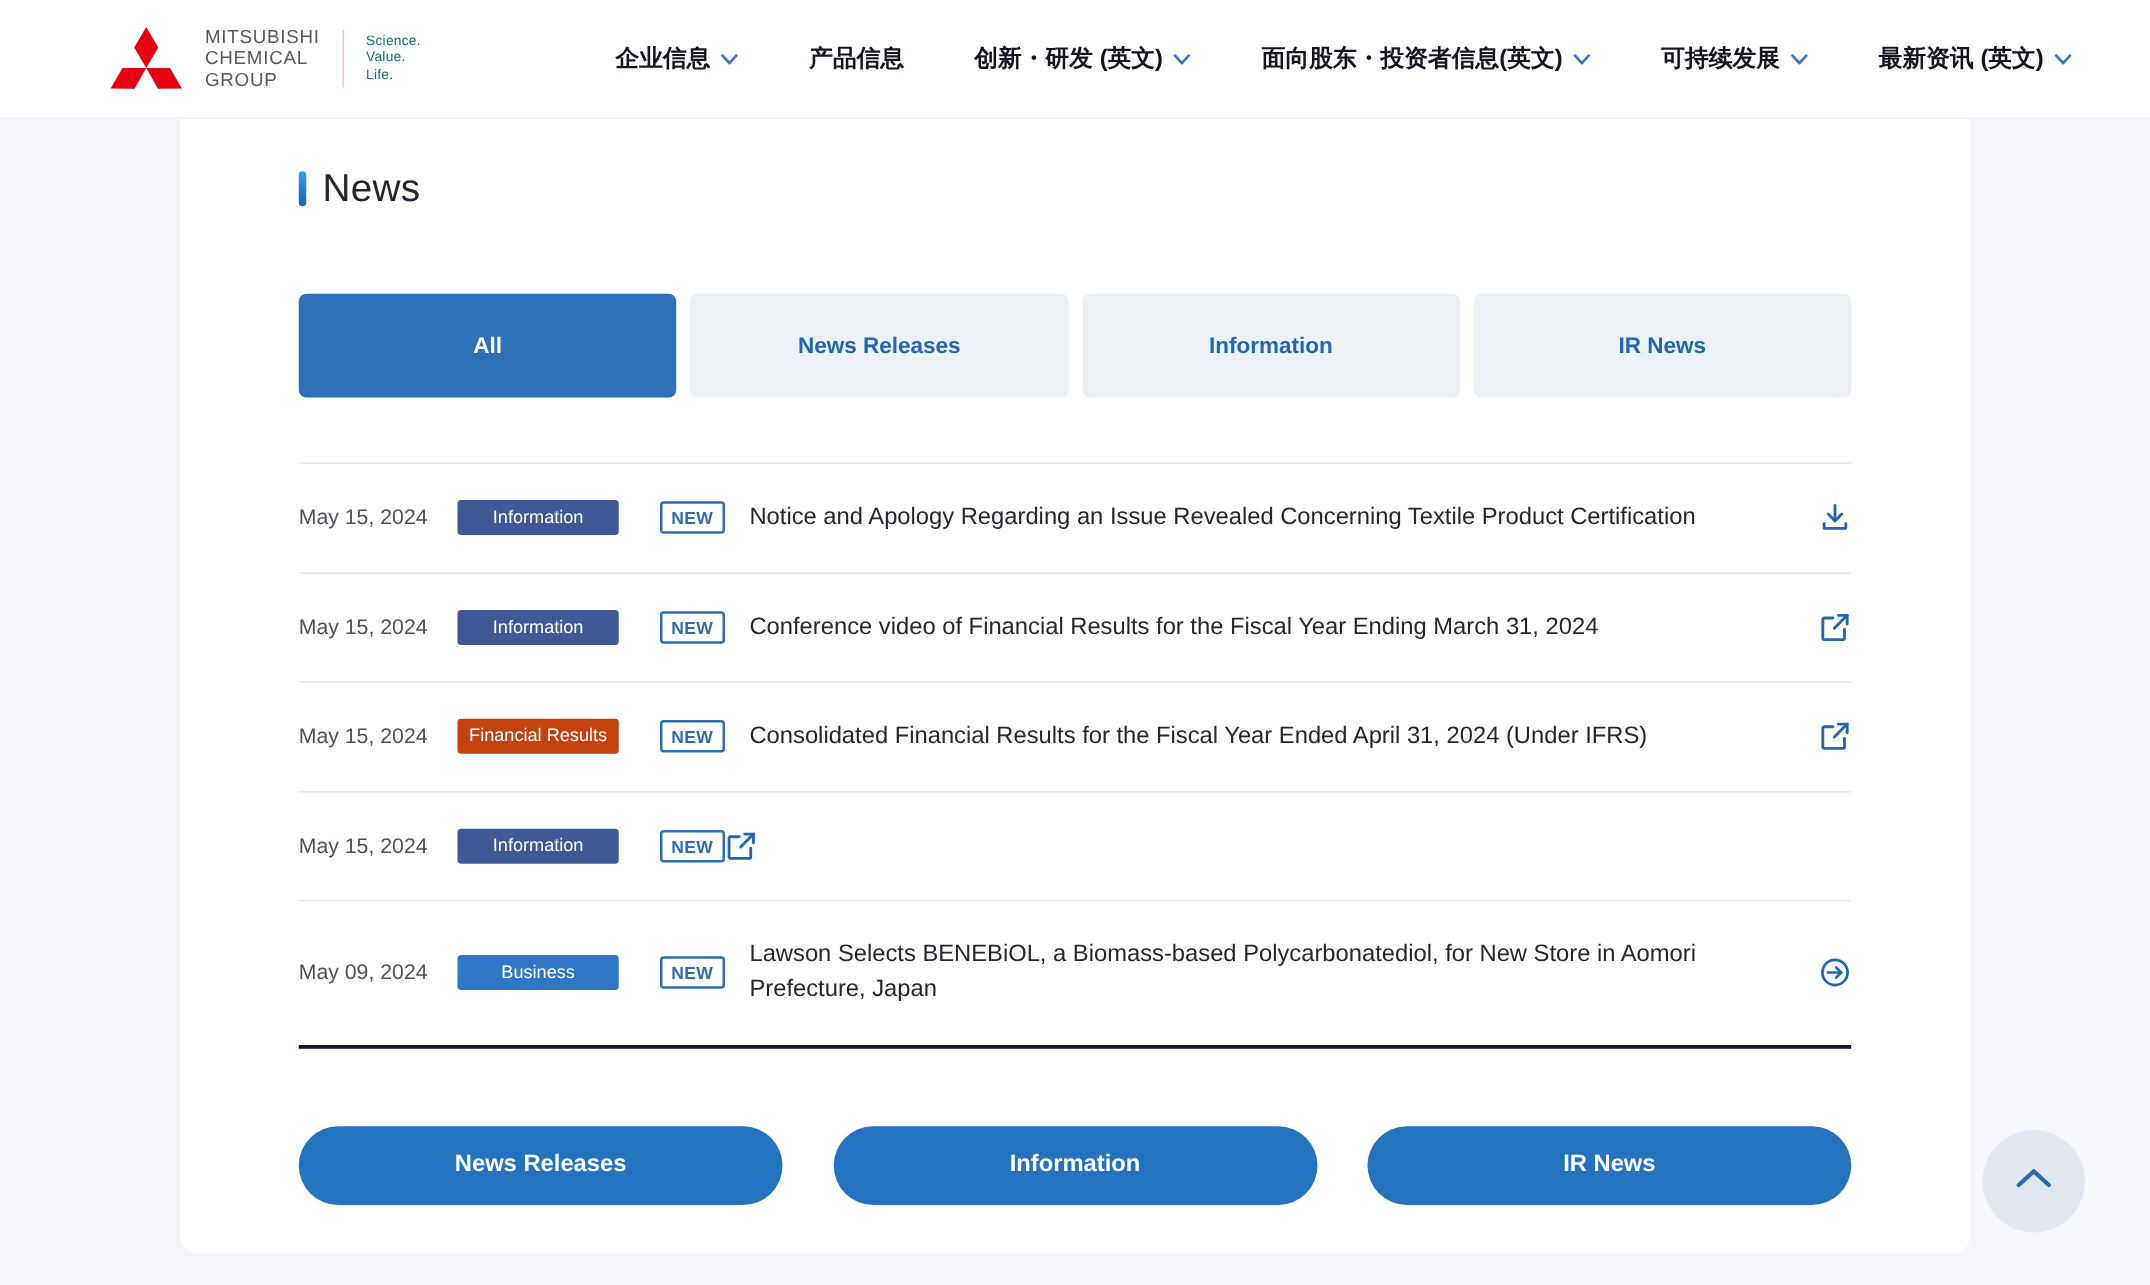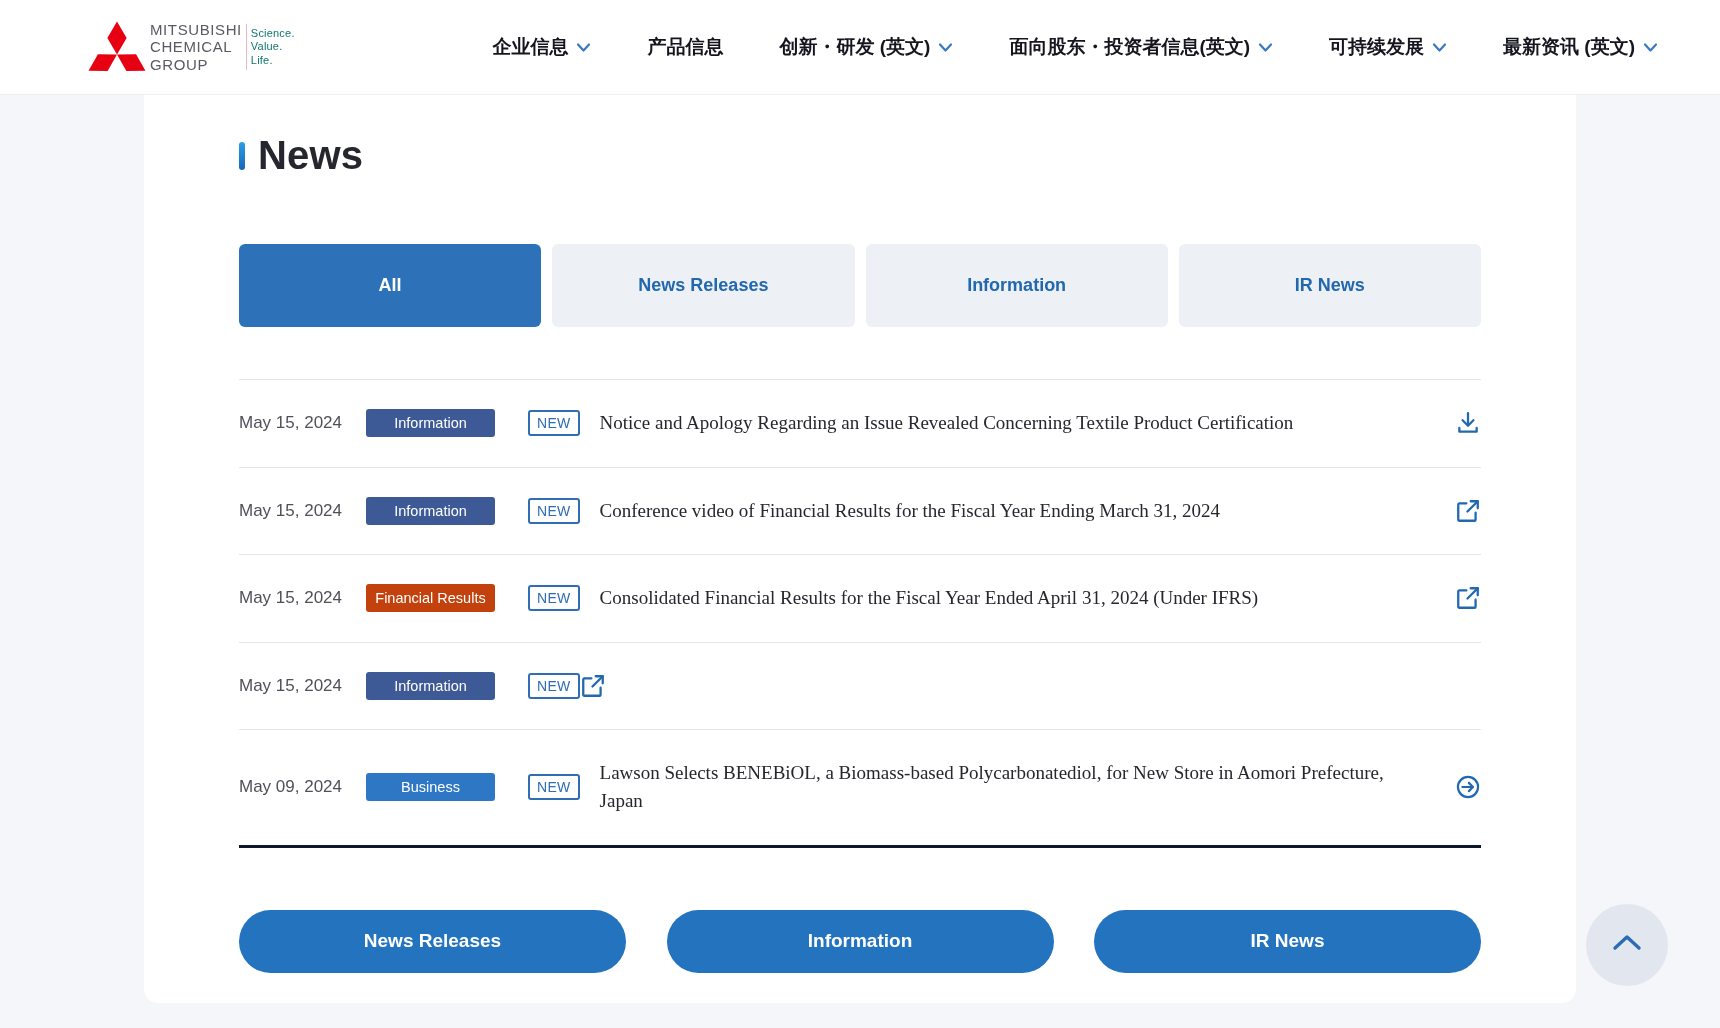--- a/index.html
+++ b/index.html
@@ -12,40 +12,40 @@
   }
 
   
   .header {
     position:absolute; top:0; left:0; width:1720px; height:95px;
     background:#ffffff; z-index:3;
     display:flex; align-items:center; justify-content:space-between;
     padding:0 62px 0 88px;
     border-bottom:1px solid #eef0f4;
   }
-  .logo { display:flex; align-items:center; gap:4px; }
+  .logo { display:flex; align-items:center; gap:18px; }
   .logo-mark svg { width:58px; height:51px; display:block; }
   .brand-text { color:#595962; font-size:15px; line-height:1.16; letter-spacing:0.6px; }
   .logo-divider { width:1px; height:46px; background:#e7b8bc; }
   .tagline-text { color:#0f766e; font-size:11px; line-height:1.22; font-weight:normal; letter-spacing:0.2px; }
 
   .nav { display:flex; align-items:center; gap:56px; }
   .nav-item { display:flex; align-items:center; gap:8px; font-size:19px; font-weight:bold; color:#15151f; cursor:pointer; white-space:nowrap; }
   .nav-item svg { display:block; }
 
   
   .card {
     position:absolute; top:95px; left:144px; width:1432px; height:908px;
     background:#ffffff; border-radius:0 0 14px 14px;
     padding:0 95px;
   }
 
   .page-title-row { display:flex; align-items:center; gap:13px; padding-top:38px; }
   .title-bar { width:6px; height:28px; border-radius:3px; background:linear-gradient(180deg,#2a9fe6,#1667b6); }
-  .page-title { font-size:40px; font-weight:bold; color:#26262e; letter-spacing:0.2px; }
+  .page-title { font-size:31px; font-weight:normal; color:#26262e; letter-spacing:0.2px; }
 
   
   .tabs { display:flex; gap:11px; margin-top:66px; }
   .tab {
     flex:1; height:83px; border-radius:6px;
     display:flex; align-items:center; justify-content:center;
     background:#edf0f5; color:#2268ae;
     font-size:18px; font-weight:bold; cursor:pointer;
   }
   .tab.active { background:#2d72b8; color:#ffffff; }
@@ -55,24 +55,24 @@
   .news-row { display:flex; align-items:center; border-top:1px solid #e5e5e8; padding:29px 0; }
   .news-row:last-child { border-bottom:3px solid #0f172a; }
   .news-date { width:127px; flex-shrink:0; font-size:17px; color:#50505a; }
   .cat-badge {
     width:129px; flex-shrink:0; padding:6px 0; border-radius:3px;
     color:#ffffff; font-size:14.5px; text-align:center;
   }
   .new-badge {
     margin-left:33px; flex-shrink:0;
     border:2px solid #2f6db5; color:#2f6db5; background:#fff;
-    font-weight:normal; font-size:14px; padding:3px 7px; border-radius:3px;
+    font-weight:bold; font-size:14px; padding:3px 7px; border-radius:3px;
     letter-spacing:0.3px;
   }
-  .news-title { flex:1; margin-left:20px; padding-right:55px; font-size:19px; color:#26262e; line-height:1.5;font-family:Liberation Serif, serif; }
+  .news-title { flex:1; margin-left:20px; padding-right:55px; font-size:19px; color:#26262e; line-height:1.5; }
   .row-icon { flex-shrink:0; width:26px; height:26px; color:#2268ae; cursor:pointer; }
   .row-icon svg { width:26px; height:26px; display:block; }
 
   
   .footer-buttons { display:flex; justify-content:space-between; margin-top:62px; }
   .pill-button {
     width:387px; height:63px; border:none; border-radius:32px;
     background:#2373bf; color:#ffffff; font-family:inherit;
     font-size:19px; font-weight:bold; cursor:pointer;
     display:flex; align-items:center; justify-content:center;

